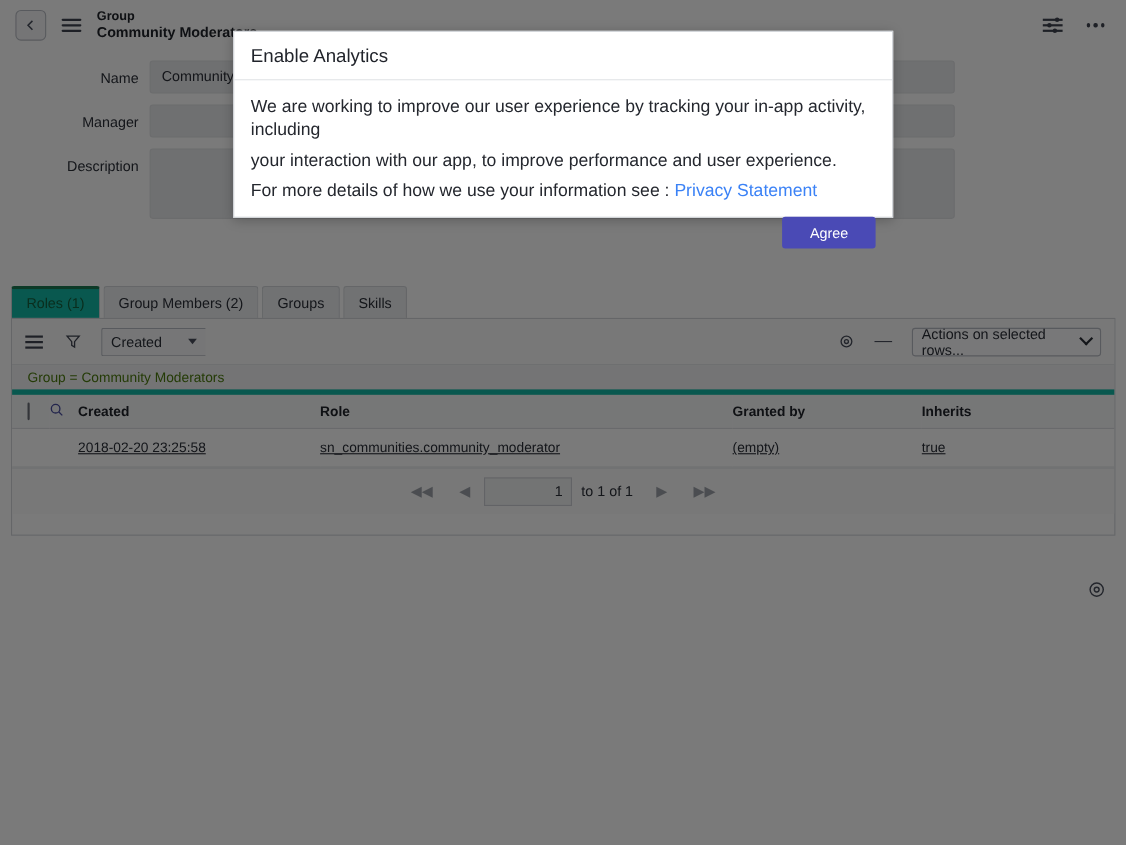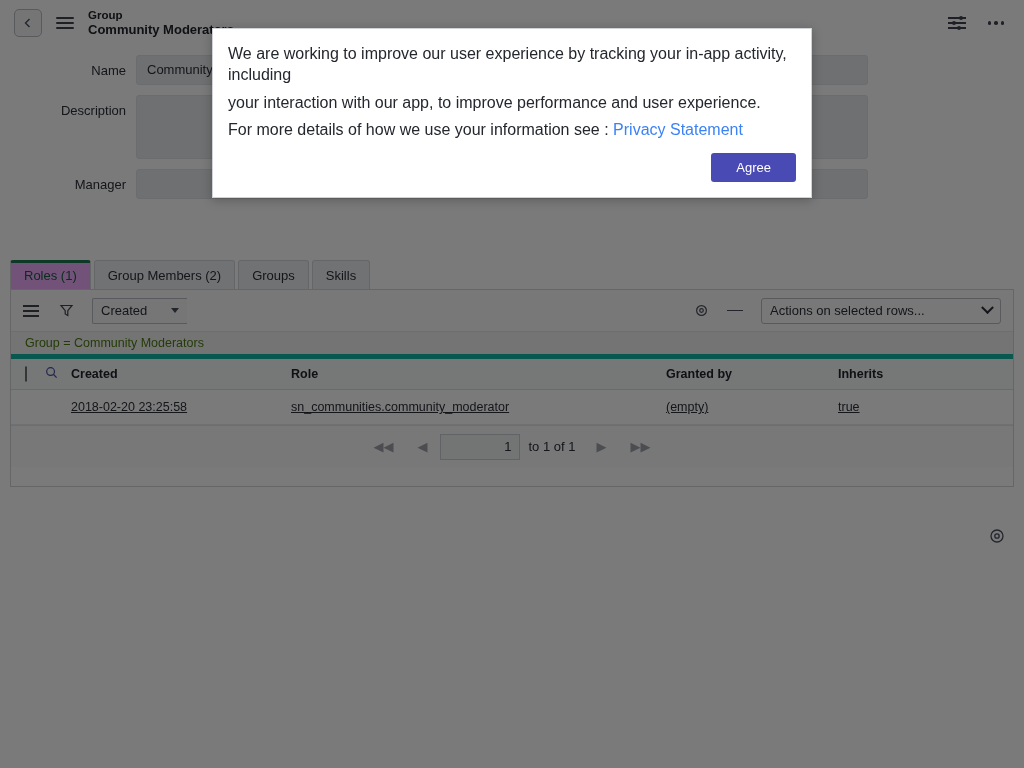--- a/index.html
+++ b/index.html
@@ -57,21 +57,21 @@
   }
   .field-ctl.ta { height: 64px; }
 
   
   .tabs { position: absolute; left: 10px; top: 260px; display: flex; align-items: flex-end; }
   .tab {
     border: 1px solid #d3d6da; border-bottom: none; background: #eceef0;
     padding: 7px 13px 8px; font-size: 13px; color: #2b2f38; border-radius: 3px 3px 0 0;
     margin-right: 3px;
   }
-  .tab.active { background: #f0abfc; border-top: 3px solid #1c7a52; color: #14613f; padding-top: 5px; }
+  .tab.active { background: #14b8a6; border-top: 3px solid #1c7a52; color: #14613f; padding-top: 5px; }
 
   
   .panel {
     position: absolute; left: 10px; top: 289px; width: 1004px; height: 198px;
     border: 1px solid #d3d6da; background: #ffffff;
   }
   .list-toolbar {
     height: 42px; display: flex; align-items: center; padding: 0 12px; gap: 0;
     background: #fafafa; border-bottom: 1px solid #e4e6e9;
   }
@@ -87,21 +87,21 @@
   .caret { width: 0; height: 0; border-left: 4px solid transparent; border-right: 4px solid transparent; border-top: 5px solid #4a4f5c; }
   .search-in {
     border: 1px solid #b9bcc4; border-radius: 0 2px 2px 0; background: #ffffff;
     width: 148px; font-size: 13px; color: #555a63; padding: 0 8px; display: flex; align-items: center;
   }
   .tb-right { margin-left: auto; display: flex; align-items: center; gap: 18px; }
   .gear { color: #4a4f5c; display: flex; }
   .dash { width: 16px; height: 1.6px; background: #4a4f5c; }
   .actions-select {
     border: 1px solid #b9bcc4; border-radius: 3px; background: #fbfbfc;
-    height: 26px; width: 240px; font-size: 13px; color: #2b2f38;
+    height: 26px; width: 172px; font-size: 13px; color: #2b2f38;
     padding: 0 8px; display: flex; align-items: center; justify-content: space-between;
   }
   .chev { width: 9px; height: 9px; border-right: 2px solid #2b2f38; border-bottom: 2px solid #2b2f38; transform: rotate(45deg) translate(-2px,-2px); }
 
   .breadcrumb {
     height: 27px; display: flex; align-items: center; padding: 0 14px;
     font-size: 12.5px; color: #4d7c0f; background: #f2f3f4; border-bottom: 5px solid #14b8a6;
   }
 
   table.list { width: 100%; border-collapse: collapse; table-layout: fixed; }
@@ -194,26 +194,26 @@
         </div>
       </div>
     </div>
 
     <div class="form">
       <div class="field-row">
         <div class="field-label">Name</div>
         <div class="field-ctl">Community Moderators</div>
       </div>
       <div class="field-row">
+        <div class="field-label">Manager</div>
+        <div class="field-ctl"></div>
+      </div>
+      <div class="field-row">
         <div class="field-label">Description</div>
         <div class="field-ctl ta"></div>
-      </div>
-      <div class="field-row">
-        <div class="field-label">Manager</div>
-        <div class="field-ctl"></div>
       </div>
     </div>
 
     <div class="tabs">
       <div class="tab active">Roles (1)</div>
       <div class="tab">Group Members (2)</div>
       <div class="tab">Groups</div>
       <div class="tab">Skills</div>
     </div>
 
@@ -297,20 +297,23 @@
       <svg width="16" height="16" viewBox="0 0 16 16">
         <circle cx="8" cy="8" r="6" fill="none" stroke="#4a4f5c" stroke-width="1.3"></circle>
         <circle cx="8" cy="8" r="2.2" fill="none" stroke="#4a4f5c" stroke-width="1.3"></circle>
       </svg>
     </div>
   </div>
 
   <div class="overlay"></div>
 
   <div class="modal">
+    <div class="modal-head">
+      <div class="modal-title">Enable Analytics</div>
+    </div>
     <div class="modal-body">
       <p>We are working to improve our user experience by tracking your in-app activity, including</p>
       <p class="l2">your interaction with our app, to improve performance and user experience.</p>
       <p class="l2">
         <span>For more details of how we use your information see :</span>
         <span class="pv-link">Privacy Statement</span>
       </p>
     </div>
     <div class="modal-foot">
       <button class="agree-btn">Agree</button>

